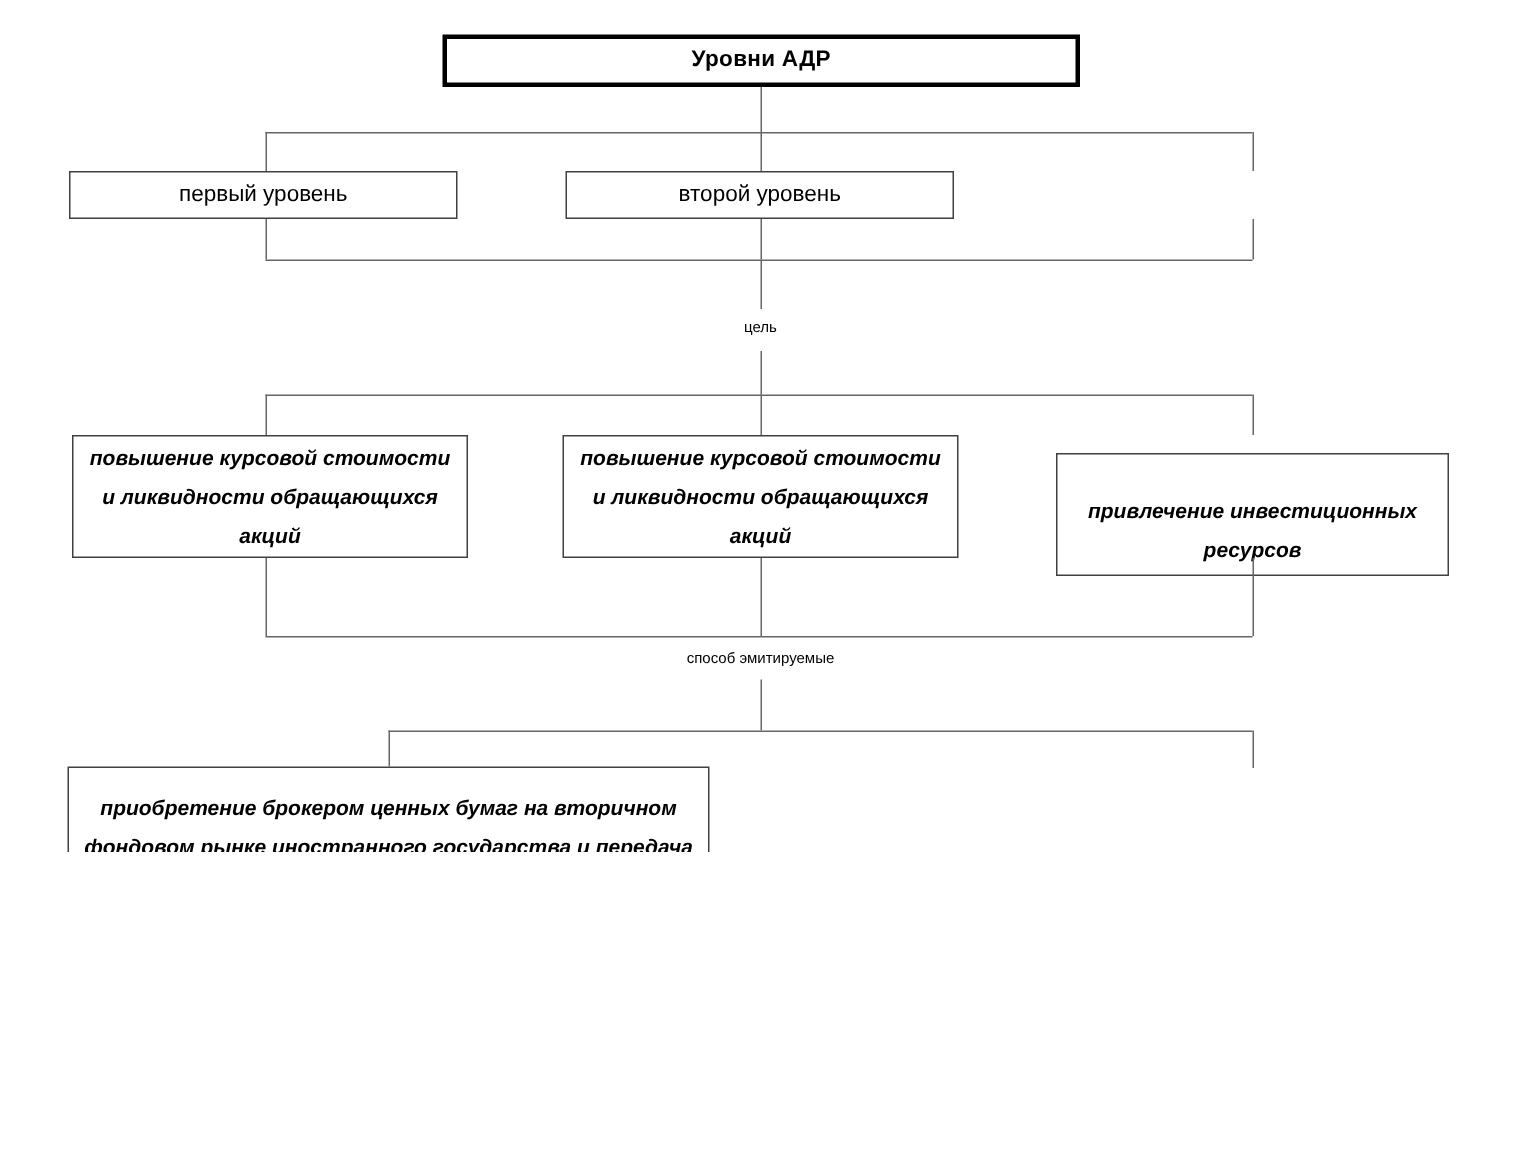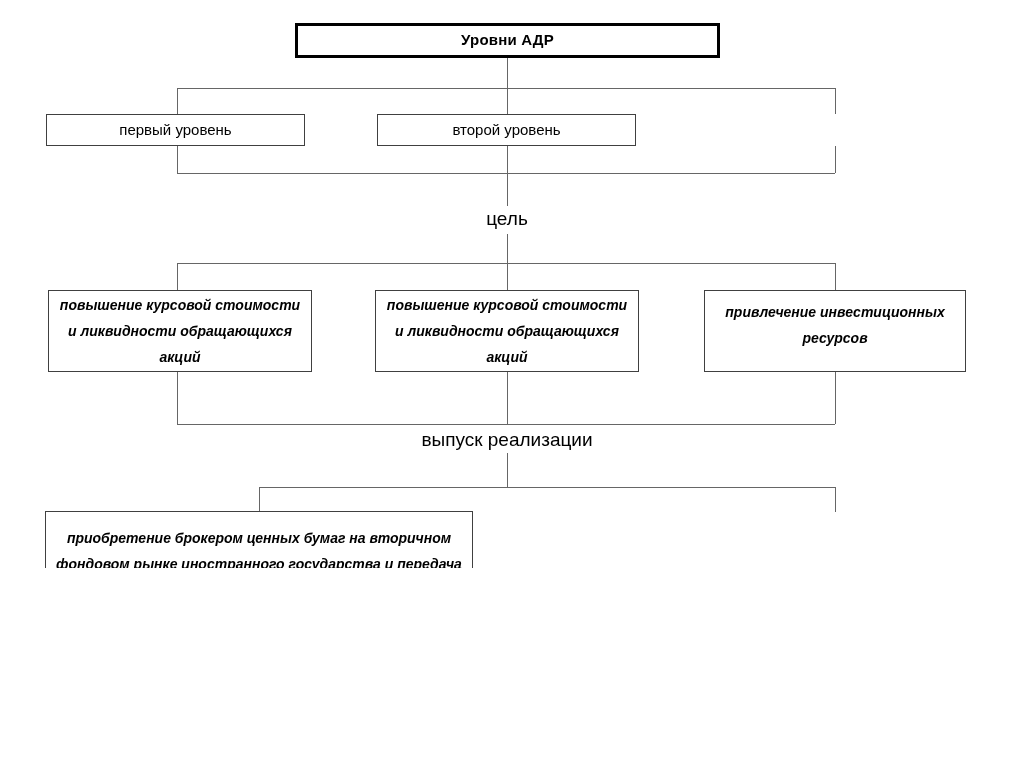--- a/index.html
+++ b/index.html
@@ -41,26 +41,27 @@
   }
   .node.italic {
     font-style: italic;
     font-weight: bold;
     font-size: 14px;
     line-height: 26px;
     padding: 0 10px;
   }
   .node.top-aligned {
     align-items: flex-start;
-    padding-top: 8px;
+    padding-top: 24px;
+    margin-top: 12px;
   }
   .junction-label {
     position: absolute;
     text-align: center;
-    font-size: 19px;
+    font-size: 10px;
     color: var(--text);
     background: var(--background);
     line-height: 24px;
   }
   .line {
     position: absolute;
     background: var(--connector);
   }
   .line.v { width: 1px; }
   .line.h { height: 1px; }
@@ -97,21 +98,21 @@
 
   <div class="node italic" style="left:48px; top:290px; width:264px; height:82px;">повышение курсовой стоимости и ликвидности обращающихся акций</div>
   <div class="node italic" style="left:375px; top:290px; width:264px; height:82px;">повышение курсовой стоимости и ликвидности обращающихся акций</div>
   <div class="node italic top-aligned" style="left:704px; top:290px; width:262px; height:82px;">привлечение инвестиционных ресурсов</div>
 
   <div class="line v" style="left:177px; top:372px; height:52px;"></div>
   <div class="line v" style="left:507px; top:372px; height:52px;"></div>
   <div class="line v" style="left:835px; top:372px; height:52px;"></div>
   <div class="line h" style="left:177px; top:424px; width:658px;"></div>
 
-  <div class="junction-label" style="left:377px; top:428px; width:260px;">выпуск реализации</div>
+  <div class="junction-label" style="left:377px; top:428px; width:260px;">способ эмитируемые</div>
 
   <div class="line v" style="left:507px; top:453px; height:34px;"></div>
   <div class="line h" style="left:259px; top:487px; width:576px;"></div>
   <div class="line v" style="left:259px; top:487px; height:24px;"></div>
   <div class="line v" style="left:835px; top:487px; height:25px;"></div>
 
   <div class="node italic" style="left:45px; top:511px; width:428px; height:106px;">приобретение брокером ценных бумаг на вторичном фондовом рынке иностранного государства и передача их на хранение в банк-кастодиан</div>
 
 </div>
 

